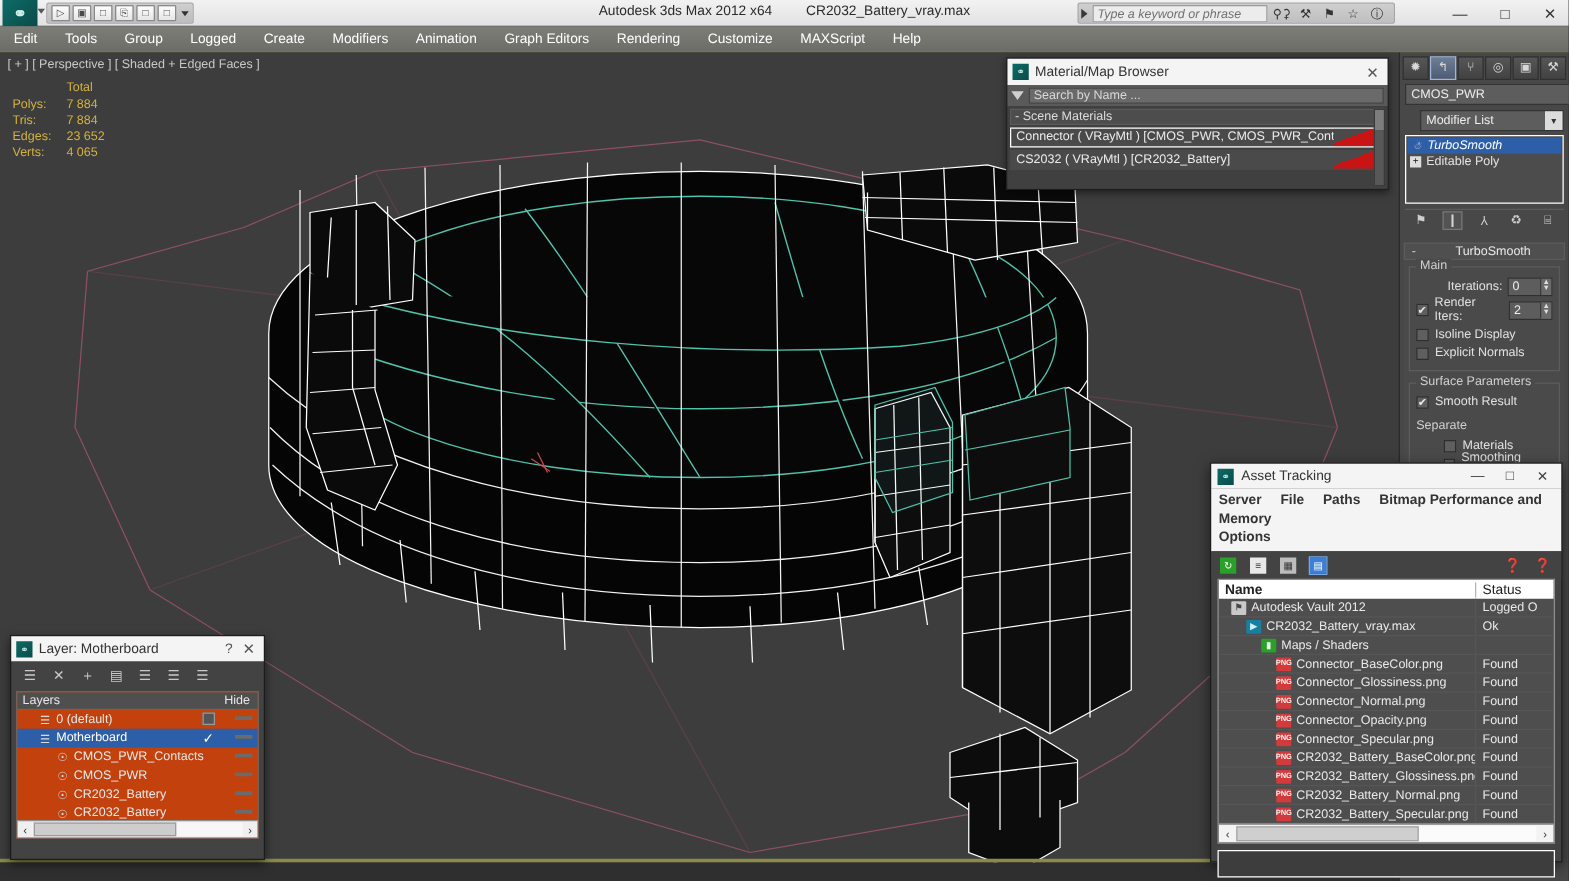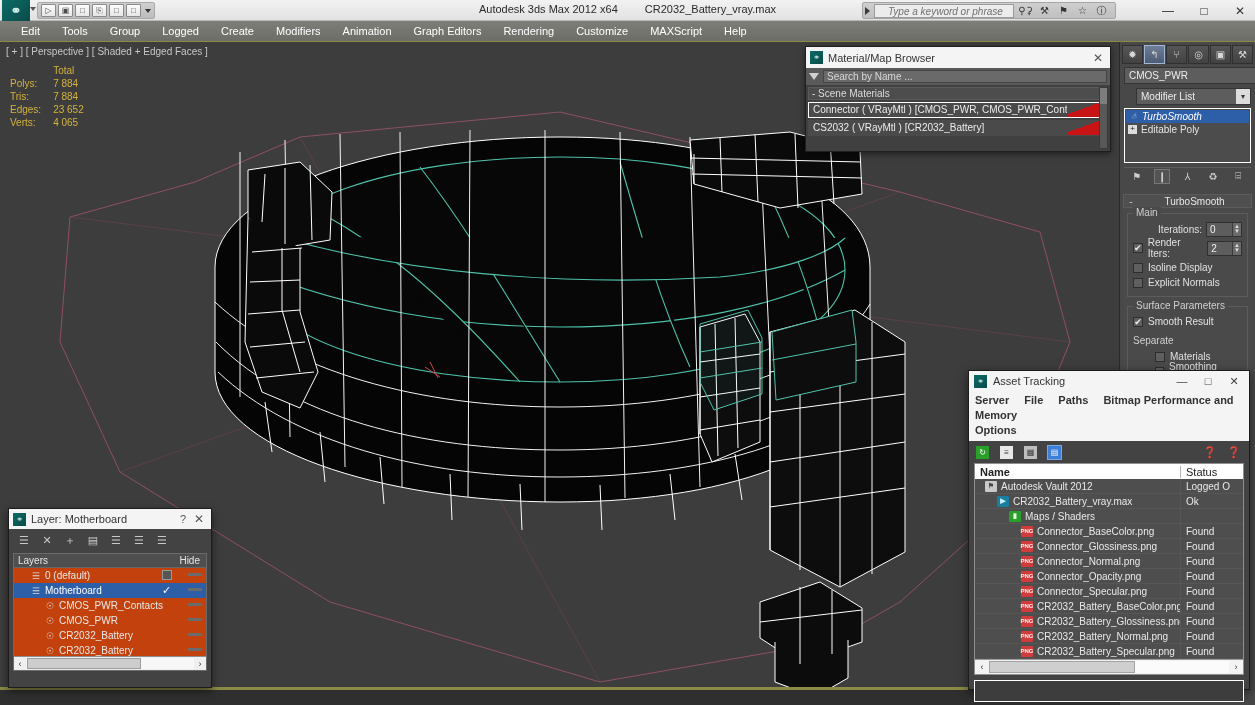--- a/index.html
+++ b/index.html
@@ -19,28 +19,28 @@
     background:linear-gradient(#cfcfcf,#bdbdbd); border:1px solid #a8a8a8; border-radius:2px; padding:0 3px; }
   .qat .qi { width:15px; height:13px; border:1px solid #8a8a8a; background:linear-gradient(#fdfdfd,#e6e6e6); border-radius:1px;
     display:flex;align-items:center;justify-content:center;font-size:8px;color:#4a4a4a; }
   .qat .qcaret { width:0;height:0;border-left:3px solid transparent;border-right:3px solid transparent;border-top:4px solid #333; margin-left:2px;}
   .apptitle { position:absolute; left:0; top:3px; width:1255px; text-align:center; font-size:11px; color:#2a2a2a; }
   .apptitle span { margin:0 12px; }
   .searchwrap { position:absolute; left:862px; top:2px; height:17px; display:flex; align-items:center;
     background:linear-gradient(#cfcfcf,#bfbfbf); border:1px solid #a5a5a5; border-radius:2px; padding:0 2px; gap:4px;}
   .s-caret { width:0;height:0;border-top:4px solid transparent;border-bottom:4px solid transparent;border-left:5px solid #3a3a3a; }
   .searchbox { width:140px; height:14px; background:#ececec; border:1px solid #9b9b9b; font-size:10px;
-    font-style:italic; color:#6f6f6f; padding-left:13px; line-height:13px; }
+    font-style:italic; color:#6f6f6f; padding-left:3px; line-height:13px; }
   .tb-ico { width:15px;height:14px; display:flex;align-items:center;justify-content:center; font-size:10px; color:#333; }
   .wbtns { position:absolute; right:4px; top:1px; display:flex; gap:14px; align-items:center; height:19px; }
   .wbtn { font-size:12px; color:#333; width:22px; text-align:center; cursor:default; }
 
   
   .menubar { position:absolute; left:0; top:21px; width:1255px; height:21px;
-    background:linear-gradient(#7e7e78,#6d6d68); border-bottom:1px solid #8b8b45; display:flex; align-items:center;padding-left:10px; }
+    background:linear-gradient(#7e7e78,#6d6d68); border-bottom:1px solid #8b8b45; display:flex; align-items:center; }
   .menu-item { font-size:11px; color:#ffffff; padding:0 11px; line-height:20px; }
 
   
   .viewport { position:absolute; left:0; top:42px; width:1119px; height:648px; background:#3d3d3d; overflow:hidden; }
   .vp-label { position:absolute; left:6px; top:4px; font-size:10px; color:#c8c8c8; z-index:5;}
   .stats { position:absolute; left:10px; top:22px; font-size:10px; color:#d4b23c; z-index:5; line-height:13px; }
   .stats table { border-collapse:collapse; font-size:10px; color:#d4b23c;}
   .stats td { padding:0 4px 0 0; }
   .stats td.v { padding-left:8px; }
   .vp-bottombar { position:absolute; left:0; bottom:0; width:1119px; height:3px; background:#8b8b45; }

